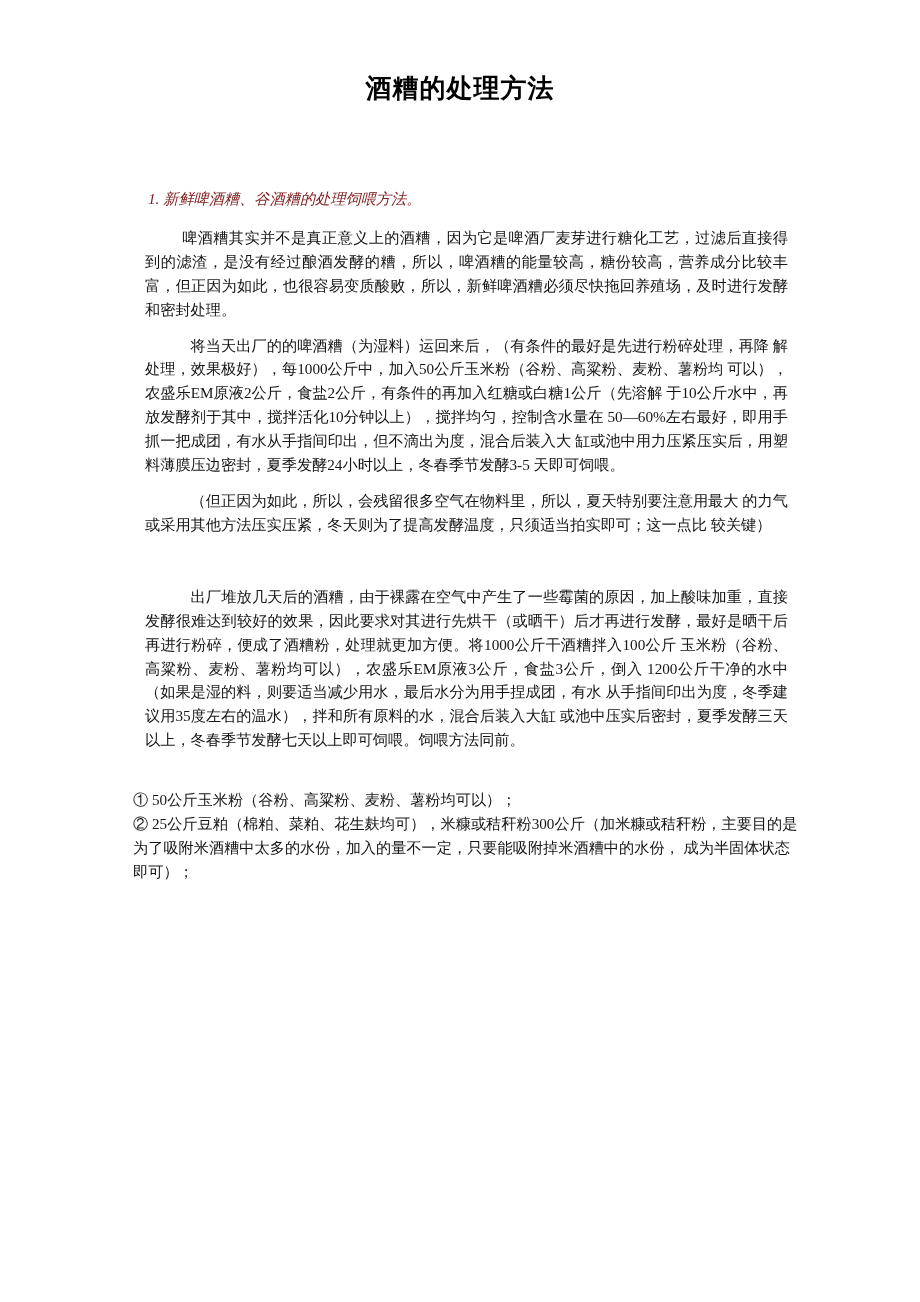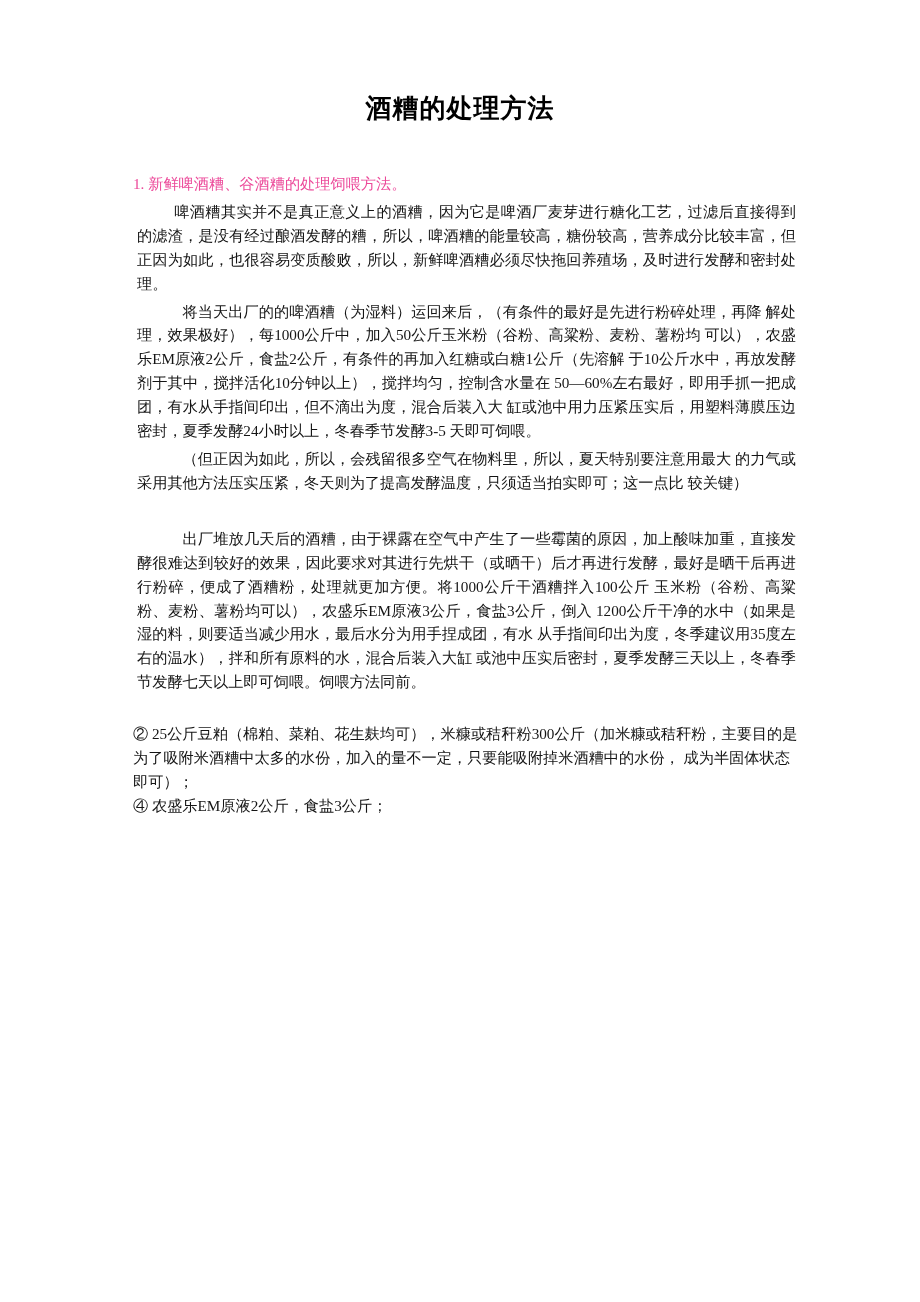--- a/index.html
+++ b/index.html
@@ -22,45 +22,46 @@
     background: #ffffff;
     box-sizing: border-box;
     padding: 0;
   }
   .doc-title {
     text-align: center;
     font-size: 26px;
     line-height: 34px;
     font-weight: 700;
     margin: 0;
-    padding: 92px 0 0 0;
+    padding: 72px 0 0 0;
     letter-spacing: 1px;
     color: #000000;
   }
   .body-area {
     position: absolute;
     left: 133px;
     top: 172px;
     width: 667px;
   }
   p.para {
-    margin: 4px;
+    margin: 12px;
     font-size: 15.2px;
     line-height: 23.9px;
     text-align: justify;
     text-justify: inter-ideograph;
     word-break: break-all;
     color: #141414;
   }
   p.heading {
-    margin: 0;
+    margin: 15px;
     font-size: 15.2px;
     line-height: 23.9px;
     text-align: left;
-    color: #ec4899;
+    color: #7f1d1d;
+    font-style: italic;
   }
   p.indent {
     text-indent: 2.45em;
   }
   p.indent-wide {
     text-indent: 3.0em;
   }
   p.listitem {
     margin: 0;
     font-size: 15.2px;
@@ -91,19 +92,19 @@
     <div class="gap-md"></div>
 
     <div>
       <p class="para indent-wide">出厂堆放几天后的酒糟，由于裸露在空气中产生了一些霉菌的原因，加上酸味加重，直接发酵很难达到较好的效果，因此要求对其进行先烘干（或晒干）后才再进行发酵，最好是晒干后再进行粉碎，便成了酒糟粉，处理就更加方便。将1000公斤干酒糟拌入100公斤 玉米粉（谷粉、高粱粉、麦粉、薯粉均可以），农盛乐EM原液3公斤，食盐3公斤，倒入  1200公斤干净的水中（如果是湿的料，则要适当减少用水，最后水分为用手捏成团，有水  从手指间印出为度，冬季建议用35度左右的温水），拌和所有原料的水，混合后装入大缸  或池中压实后密封，夏季发酵三天以上，冬春季节发酵七天以上即可饲喂。饲喂方法同前。</p>
     </div>
 
     <div class="gap-md"></div>
 
     <div>
 
+      <p class="listitem">①  50公斤玉米粉（谷粉、高粱粉、麦粉、薯粉均可以）；</p>
       <p class="listitem">②  25公斤豆粕（棉粕、菜粕、花生麸均可），米糠或秸秆粉300公斤（加米糠或秸秆粉，主要目的是为了吸附米酒糟中太多的水份，加入的量不一定，只要能吸附掉米酒糟中的水份， 成为半固体状态即可）；</p>
-      <p class="listitem">④  农盛乐EM原液2公斤，食盐3公斤；</p>
 
     </div>
 
   </div>
 </div>
 
 </body></html>

